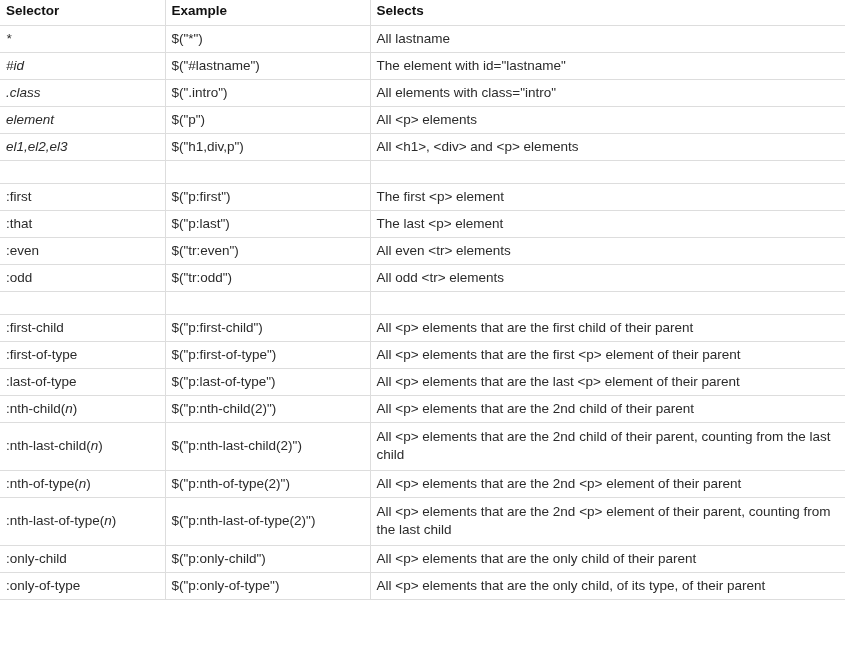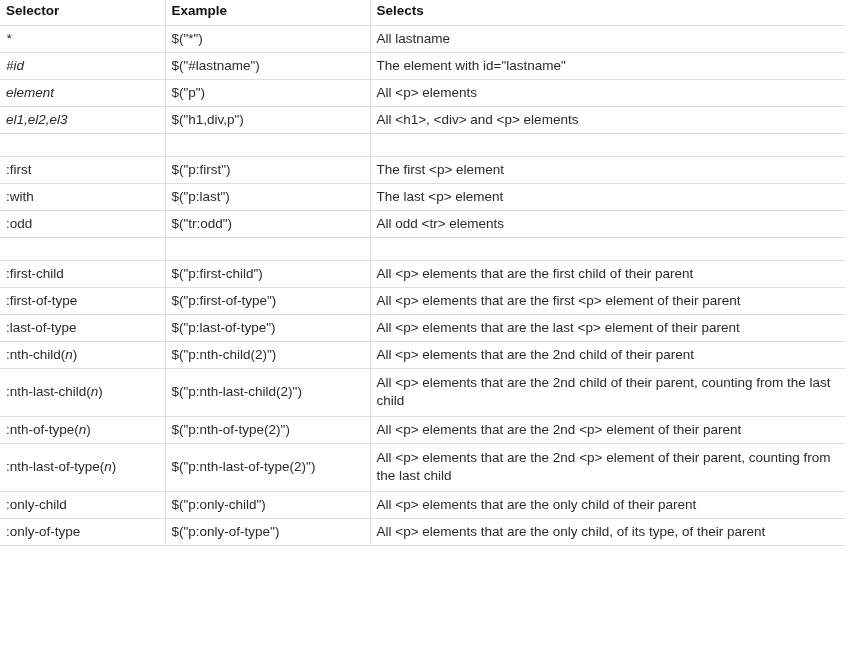--- a/index.html
+++ b/index.html
@@ -104,20 +104,29 @@
         <tr>
           <td><span class="sel-italic">#id</span></td>
           <td class="col-sep">
             <span class="cell-text">$("#lastname")</span>
           </td>
           <td class="col-sep">
             <span class="cell-text">The element with id="lastname"</span>
           </td>
         </tr>
         <tr>
+          <td><span class="sel-italic">.class</span></td>
+          <td class="col-sep">
+            <span class="cell-text">$(".intro")</span>
+          </td>
+          <td class="col-sep">
+            <span class="cell-text">All elements with class="intro"</span>
+          </td>
+        </tr>
+        <tr>
           <td><span class="sel-italic">element</span></td>
           <td class="col-sep">
             <span class="cell-text">$("p")</span>
           </td>
           <td class="col-sep">
             <span class="cell-text">All &lt;p&gt; elements</span>
           </td>
         </tr>
         <tr>
           <td><span class="sel-italic">el1,el2,el3</span></td>
@@ -140,26 +149,35 @@
         <tr>
           <td><span class="sel-plain">:first</span></td>
           <td class="col-sep">
             <span class="cell-text">$("p:first")</span>
           </td>
           <td class="col-sep">
             <span class="cell-text">The first &lt;p&gt; element</span>
           </td>
         </tr>
         <tr>
-          <td><span class="sel-plain">:with</span></td>
+          <td><span class="sel-plain">:that</span></td>
           <td class="col-sep">
             <span class="cell-text">$("p:last")</span>
           </td>
           <td class="col-sep">
             <span class="cell-text">The last &lt;p&gt; element</span>
+          </td>
+        </tr>
+        <tr>
+          <td><span class="sel-plain">:even</span></td>
+          <td class="col-sep">
+            <span class="cell-text">$("tr:even")</span>
+          </td>
+          <td class="col-sep">
+            <span class="cell-text">All even &lt;tr&gt; elements</span>
           </td>
         </tr>
         <tr>
           <td><span class="sel-plain">:odd</span></td>
           <td class="col-sep">
             <span class="cell-text">$("tr:odd")</span>
           </td>
           <td class="col-sep">
             <span class="cell-text">All odd &lt;tr&gt; elements</span>
           </td>

